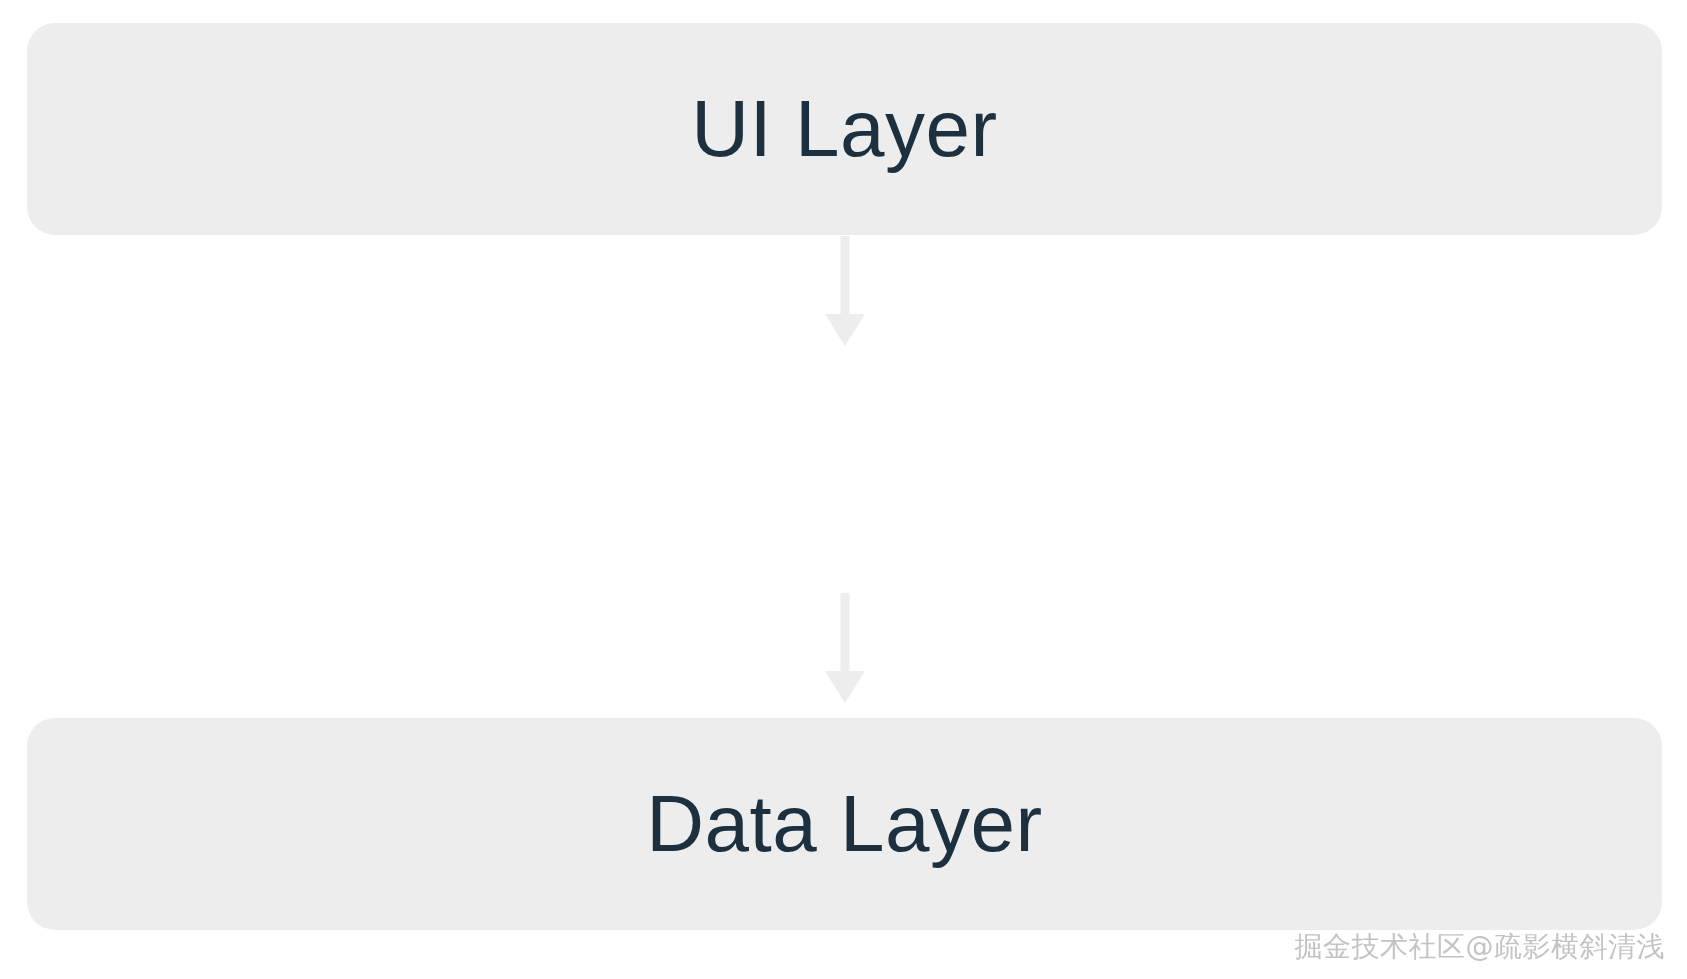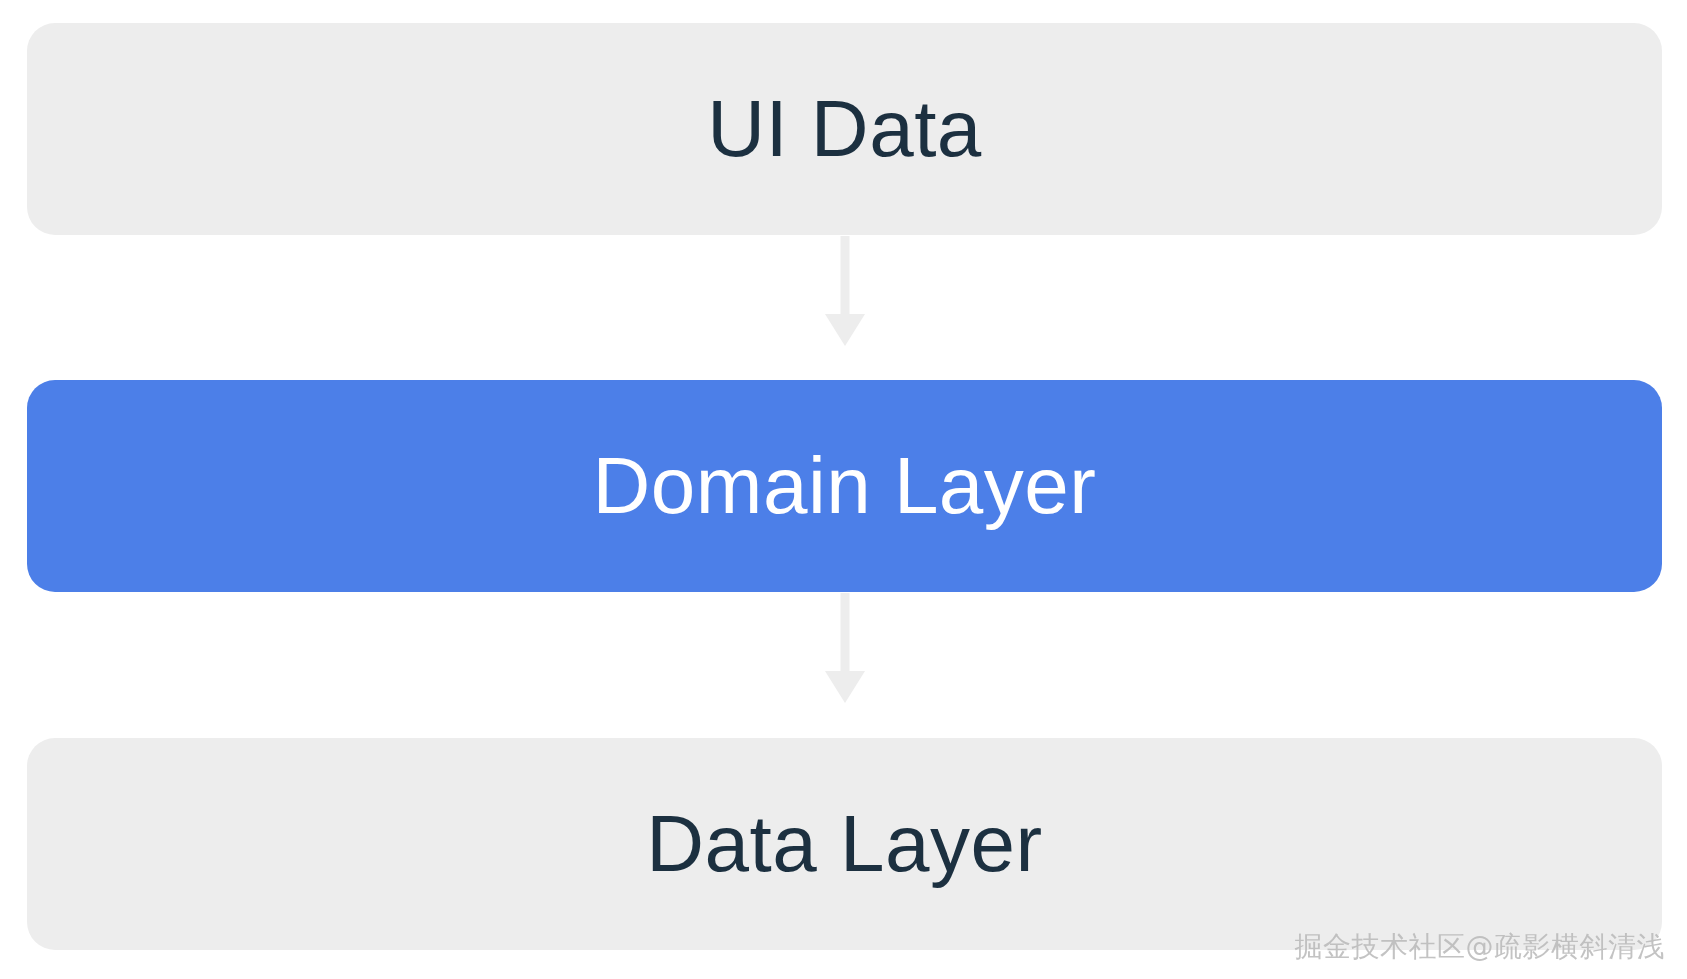--- a/index.html
+++ b/index.html
@@ -36,21 +36,21 @@
   .layer-box.neutral {
     background: #ededed;
   }
 
   .layer-box.accent {
     background: #4c7fe8;
   }
 
   #ui-layer   { top: 23px; }
   #domain-layer { top: 380px; }
-  #data-layer { top: 738px; }
+  #data-layer { top: 718px; }
 
   .layer-label {
     font-family: "Liberation Sans", "DejaVu Sans", sans-serif;
     font-size: 80px;
     font-weight: 300;
     letter-spacing: 0.5px;
     line-height: 1;
     white-space: nowrap;
     user-select: none;
   }
@@ -89,32 +89,29 @@
     user-select: none;
     opacity: 0.85;
   }
 </style>
 </head>
 <body>
 
 <div id="canvas">
 
   <div class="layer-box neutral" id="ui-layer">
-    <span class="layer-label dark">UI Data</span>
+    <span class="layer-label dark">UI Layer</span>
   </div>
 
   <div class="flow-arrow" id="arrow-ui-to-domain">
     <svg viewBox="0 0 50 122" xmlns="http://www.w3.org/2000/svg" aria-hidden="true">
       <path d="M20.5 0 H29.5 V78 H45 L25 110 L5 78 H20.5 Z" fill="#ededed"></path>
     </svg>
   </div>
 
-  <div class="layer-box accent" id="domain-layer">
-    <span class="layer-label light">Domain Layer</span>
-  </div>
 
   <div class="flow-arrow" id="arrow-domain-to-data">
     <svg viewBox="0 0 50 122" xmlns="http://www.w3.org/2000/svg" aria-hidden="true">
       <path d="M20.5 0 H29.5 V78 H45 L25 110 L5 78 H20.5 Z" fill="#ededed"></path>
     </svg>
   </div>
 
   <div class="layer-box neutral" id="data-layer">
     <span class="layer-label dark">Data Layer</span>
   </div>

